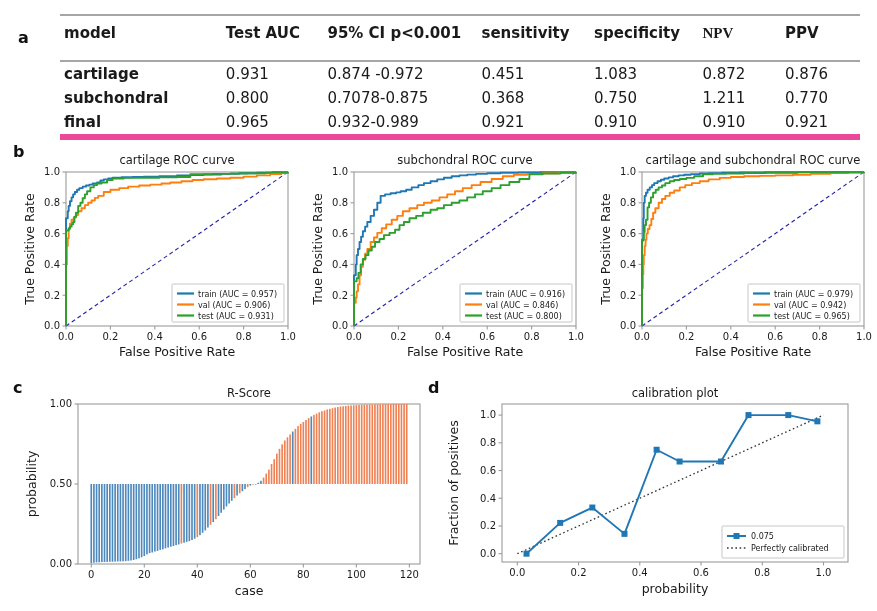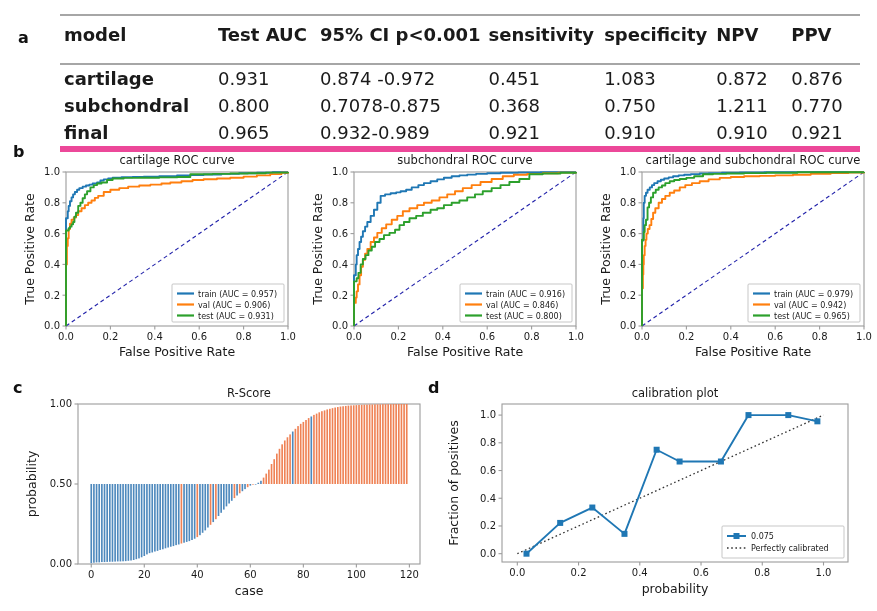--- a/index.html
+++ b/index.html
@@ -1,32 +1,32 @@
 <!DOCTYPE html>
 <html><head>
 <meta charset="utf-8">
 <style>
   html,body{margin:0;padding:0;background:#ffffff;}
   body{width:877px;height:611px;position:relative;font-family:"DejaVu Sans","Liberation Sans",sans-serif;color:#1a1a1a;overflow:hidden;}
   .panel-letter{position:absolute;font-weight:bold;font-size:16px;color:#111;font-family:"DejaVu Sans","Liberation Sans",sans-serif;}
   
   #table-wrap{position:absolute;left:60px;top:14px;width:800px;}
-  table.stats{border-collapse:collapse;width:100%;font-size:18px;font-family:"DejaVu Sans","Liberation Sans",sans-serif;}
+  table.stats{border-collapse:collapse;width:100%;font-size:15px;font-family:"DejaVu Sans","Liberation Sans",sans-serif;}
   table.stats thead th{font-weight:bold;text-align:left;padding:8px 4px 18px 4px;white-space:nowrap;}
   table.stats tbody td{text-align:left;padding:3px 4px;white-space:nowrap;}
   table.stats tbody td.modelcell{font-weight:bold;}
   .rule-top{border-top:2px solid #a6a6a6;}
   .rule-mid{border-top:2px solid #a6a6a6;}
   .rule-bot{border-bottom:6px solid #ec4899;}
   .c-model{width:170px;}
   .c-auc{width:100px;}
   .c-ci{width:150px;}
   .c-sens{width:110px;}
   .c-spec{width:105px;}
-  .c-npv{width:85px;}
+  .c-npv{width:85px;font-family:Liberation Serif, serif;}
   .c-ppv{width:80px;}
   
   .chart{position:absolute;}
   svg{display:block;}
   text{font-family:"DejaVu Sans","Liberation Sans",sans-serif;fill:#1a1a1a;}
   .axtitle{font-size:11.5px;text-anchor:middle;}
   .axlab{font-size:12.5px;text-anchor:middle;}
   .tick{font-size:10px;text-anchor:middle;fill:#1a1a1a;}
   .ticky{font-size:10px;text-anchor:end;fill:#1a1a1a;}
   .legtext{font-size:8px;}

